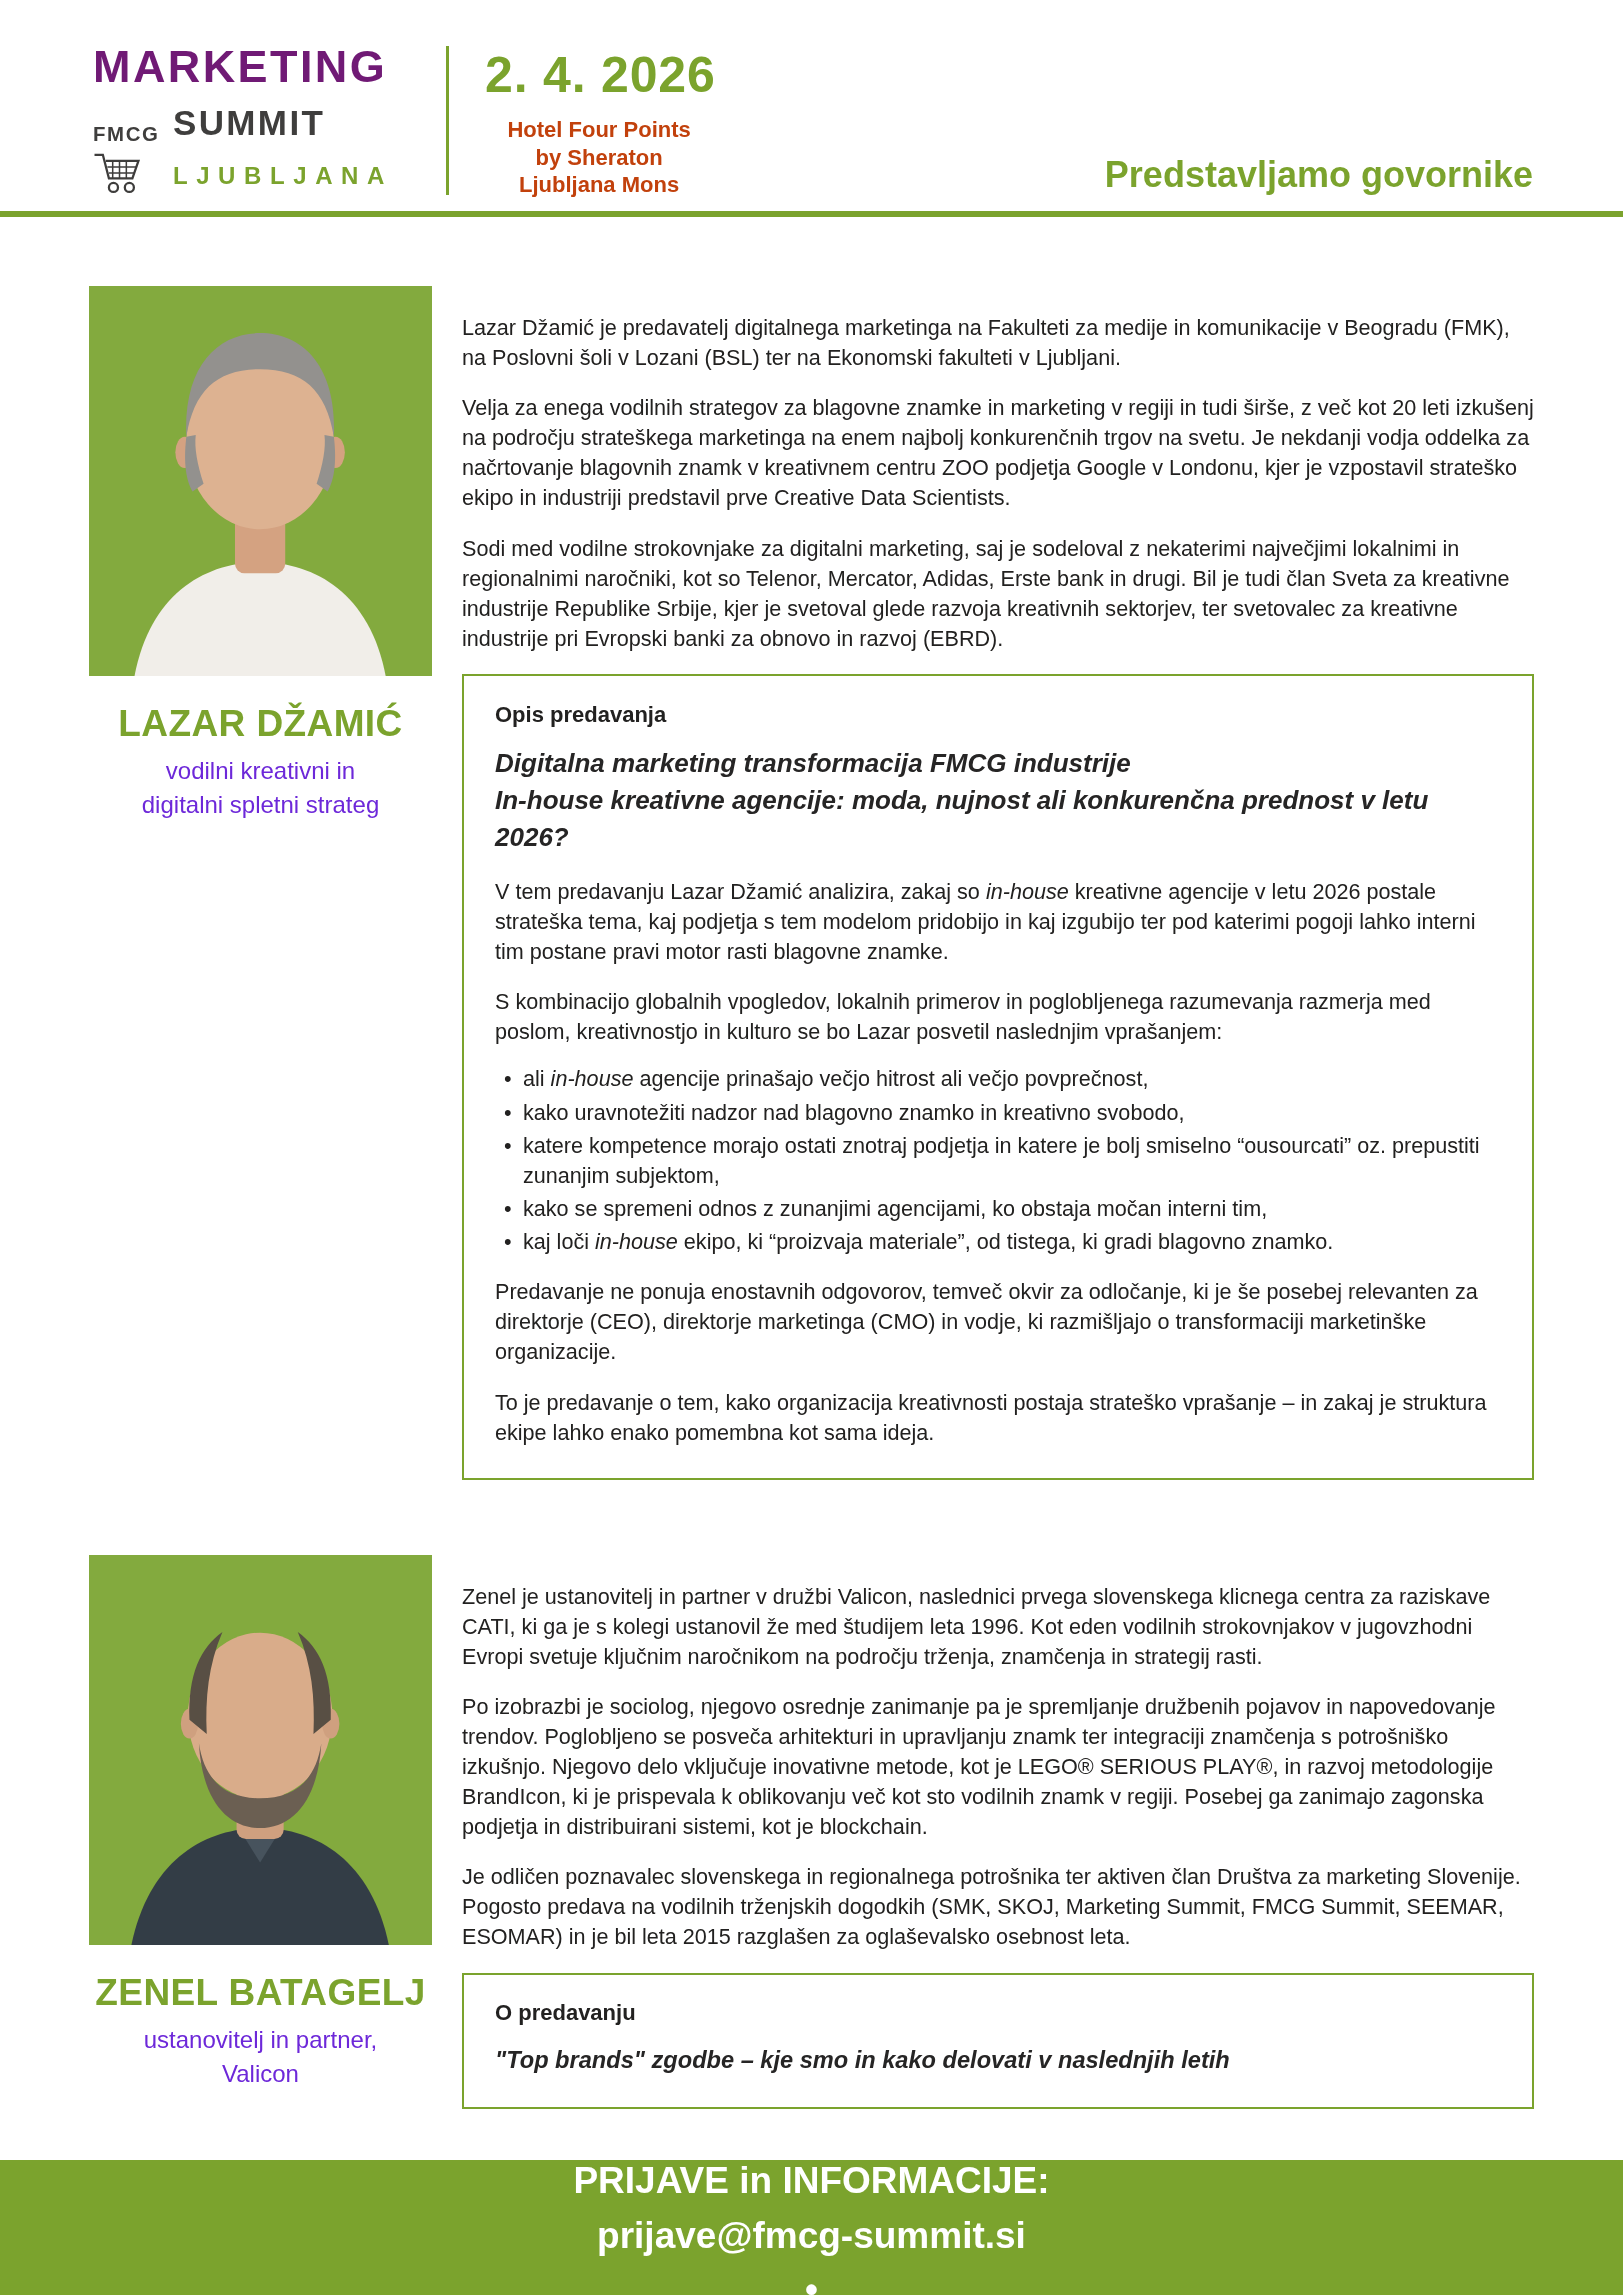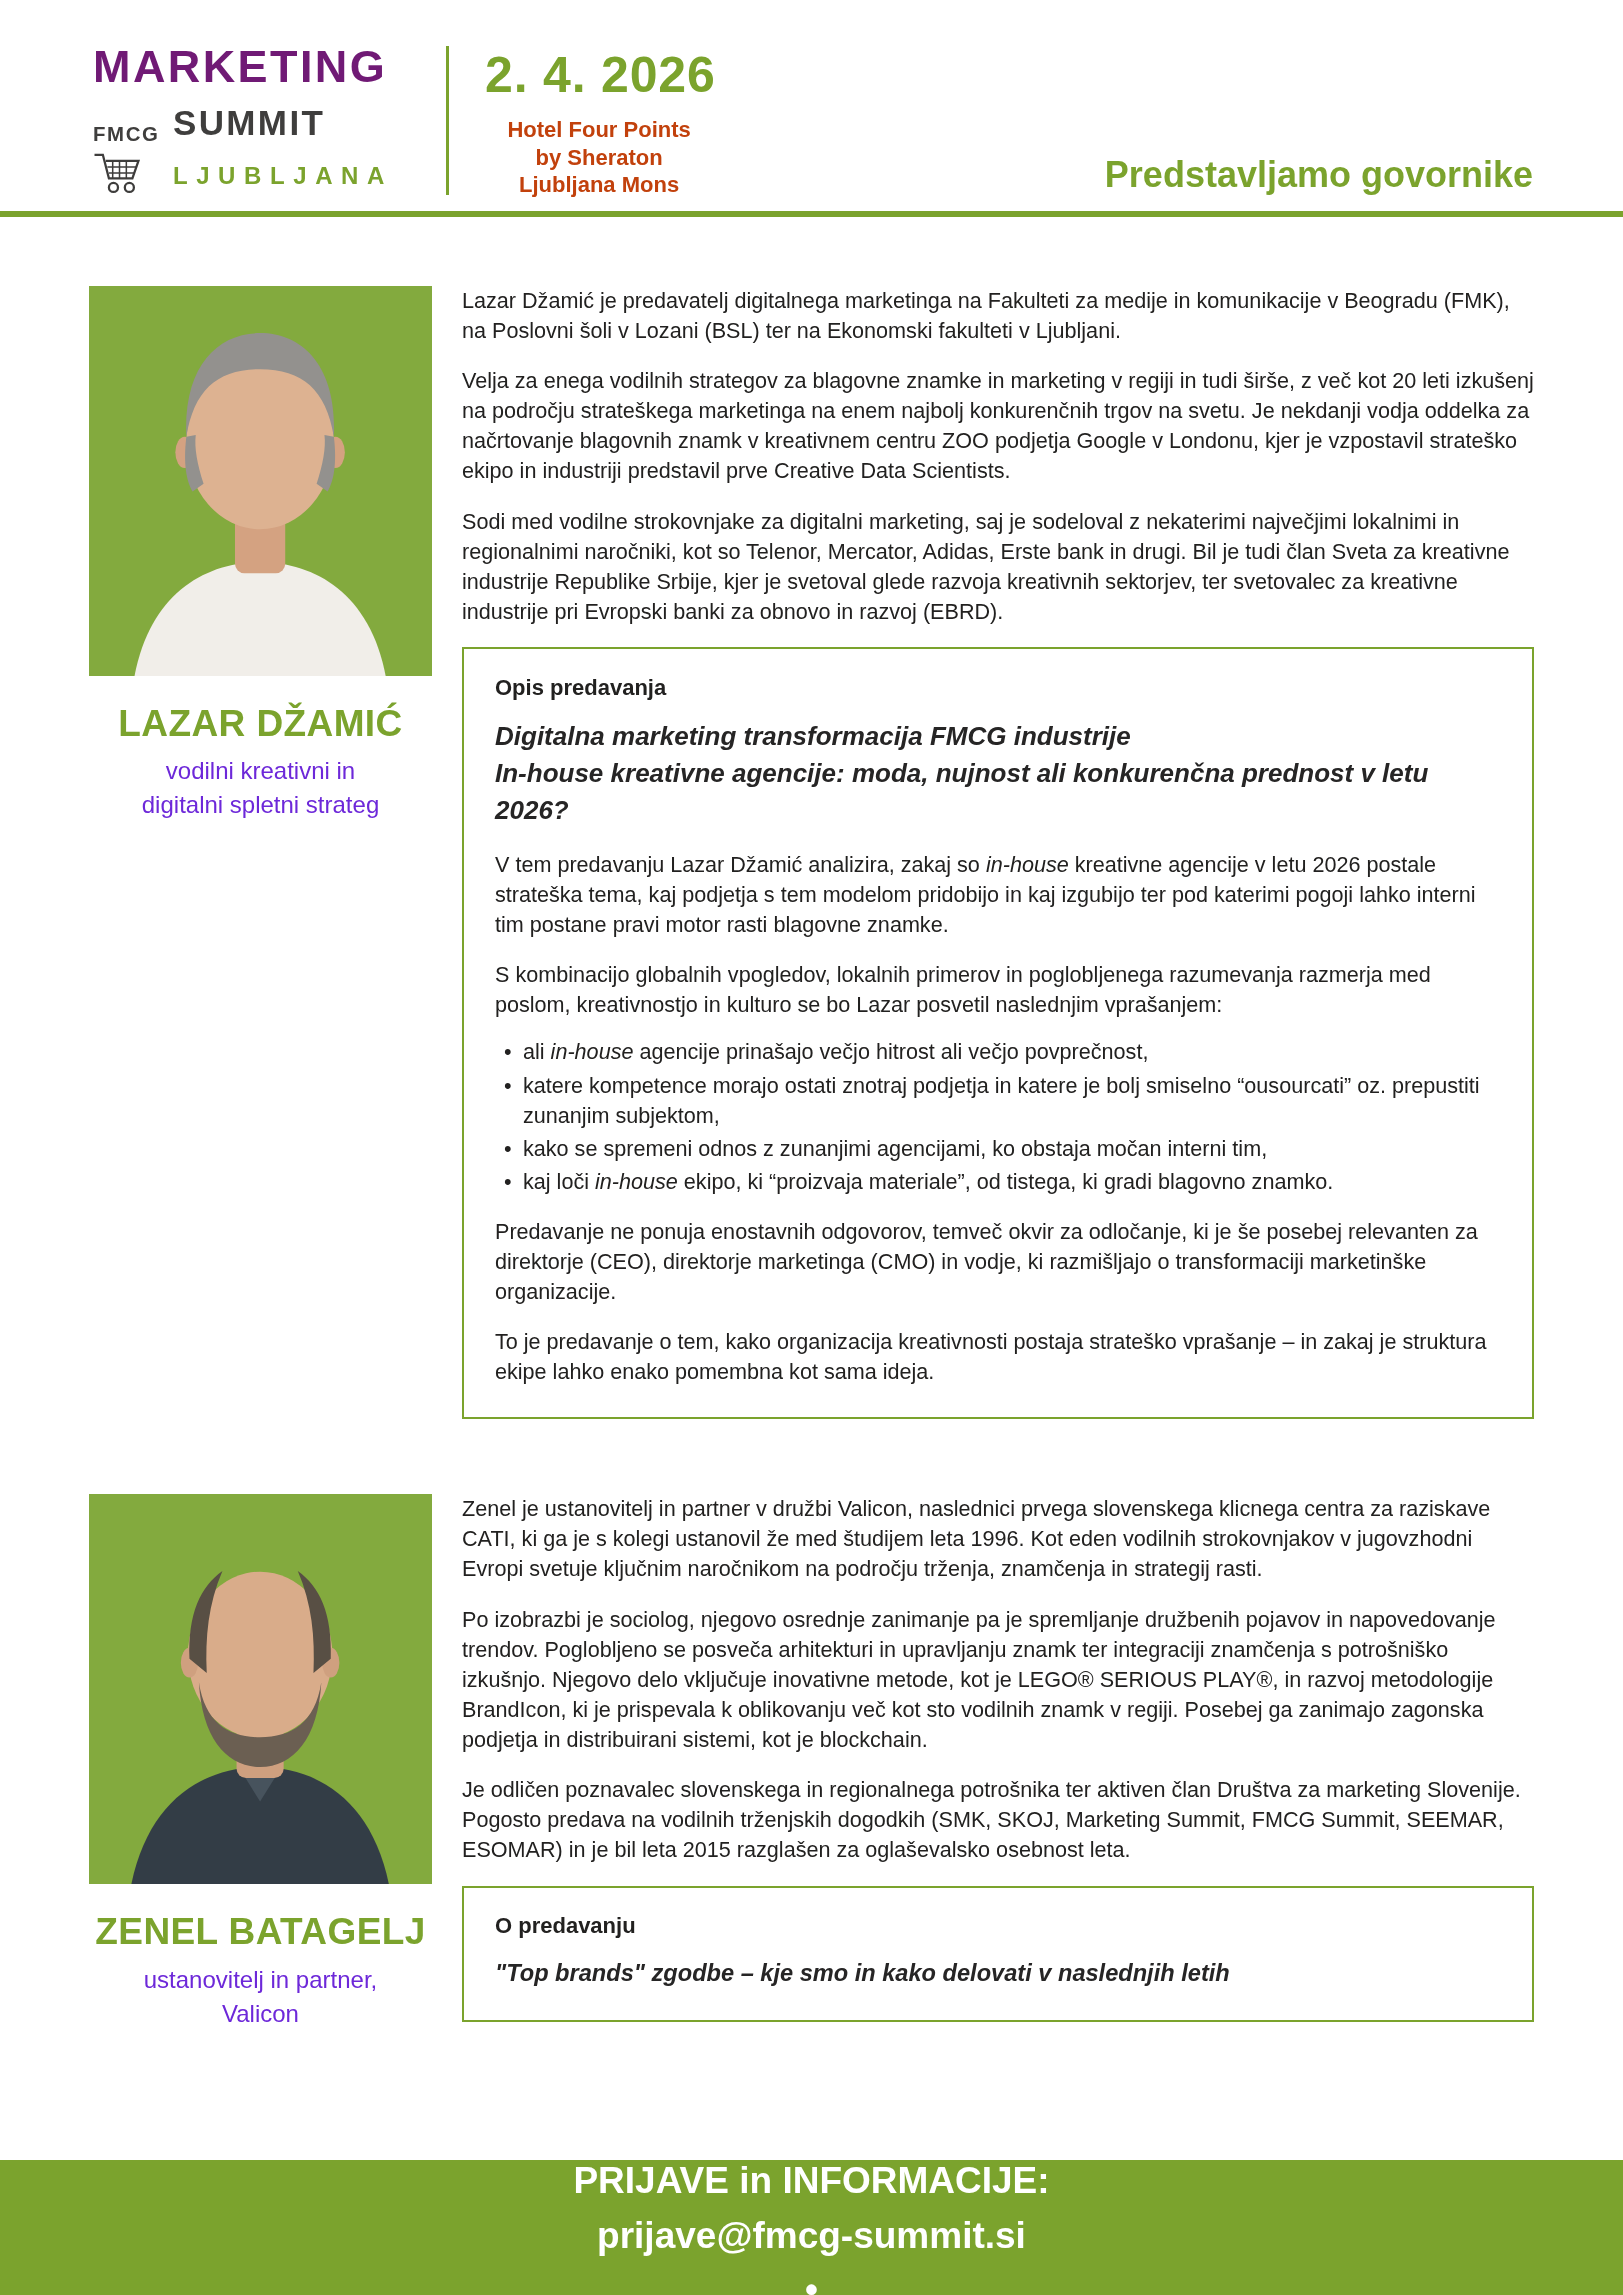--- a/index.html
+++ b/index.html
@@ -60,21 +60,21 @@
   .speaker--second { margin-top: 75px; }
 
   .speaker-left { width: 343px; flex: 0 0 auto; }
   .photo { width: 343px; height: 390px; display: block; }
   .speaker-name {
     margin-top: 27px; font-size: 37px; font-weight: 700; color: #7ba32d;
     text-align: center; letter-spacing: 0.4px;
   }
   .speaker-role { margin-top: 9.4px; font-size: 24px; line-height: 34px; text-align: center; color: #6d28d9; }
 
-  .speaker-right { flex: 1; font-size: 21.6px; line-height: 30px; color: #222120; }
+  .speaker-right { flex: 1; font-size: 21.6px; line-height: 30px; color: #222120; margin-top: 27px; }
   .bio p { margin: 0 0 20.4px 0; }
 
   .talk-box { border: 2.4px solid #7ba32d; padding: 23.6px 31px 30px 31px; margin-top: 6.3px; }
   .talk-label { font-size: 22px; font-weight: 700; color: #222120; }
   .talk-title { margin-top: 15.7px; font-weight: 700; font-style: italic; color: #262525; font-size: 26px; line-height: 37px; }
   .talk-title--small { font-size: 23.6px; line-height: 33px; }
   .talk-par { margin: 20.4px 0 0 0; }
   .talk-bullets { list-style: none; margin: 17.3px 0 0 0; padding-left: 28px; }
   .talk-bullets li { position: relative; margin-bottom: 3.1px; }
   .talk-bullets li::before { content: "\2022"; position: absolute; left: -19px; }
@@ -162,20 +162,21 @@
         <div class="talk-box">
           <div class="talk-label">Opis predavanja</div>
           <div class="talk-title">
             <div>Digitalna marketing transformacija FMCG industrije</div>
             <div>In-house kreativne agencije: moda, nujnost ali konkurenčna prednost v letu 2026?</div>
           </div>
           <p class="talk-par">V tem predavanju Lazar Džamić analizira, zakaj so <em>in-house</em> kreativne agencije v letu 2026 postale strateška tema, kaj podjetja s tem modelom pridobijo in kaj izgubijo ter pod katerimi pogoji lahko interni tim postane pravi motor rasti blagovne znamke.</p>
           <p class="talk-par">S kombinacijo globalnih vpogledov, lokalnih primerov in poglobljenega razumevanja razmerja med poslom, kreativnostjo in kulturo se bo Lazar posvetil naslednjim vprašanjem:</p>
           <ul class="talk-bullets">
             <li>ali <em>in-house</em> agencije prinašajo večjo hitrost ali večjo povprečnost,</li>
+            <li>kako uravnotežiti nadzor nad blagovno znamko in kreativno svobodo,</li>
             <li>katere kompetence morajo ostati znotraj podjetja in katere je bolj smiselno “ousourcati” oz. prepustiti zunanjim subjektom,</li>
             <li>kako se spremeni odnos z zunanjimi agencijami, ko obstaja močan interni tim,</li>
             <li>kaj loči <em>in-house</em> ekipo, ki “proizvaja materiale”, od tistega, ki gradi blagovno znamko.</li>
           </ul>
           <p class="talk-par">Predavanje ne ponuja enostavnih odgovorov, temveč okvir za odločanje, ki je še posebej relevanten za direktorje (CEO), direktorje marketinga (CMO) in vodje, ki razmišljajo o transformaciji marketinške organizacije.</p>
           <p class="talk-par">To je predavanje o tem, kako organizacija kreativnosti postaja strateško vprašanje – in zakaj je struktura ekipe lahko enako pomembna kot sama ideja.</p>
         </div>
       </div>
     </section>
 

